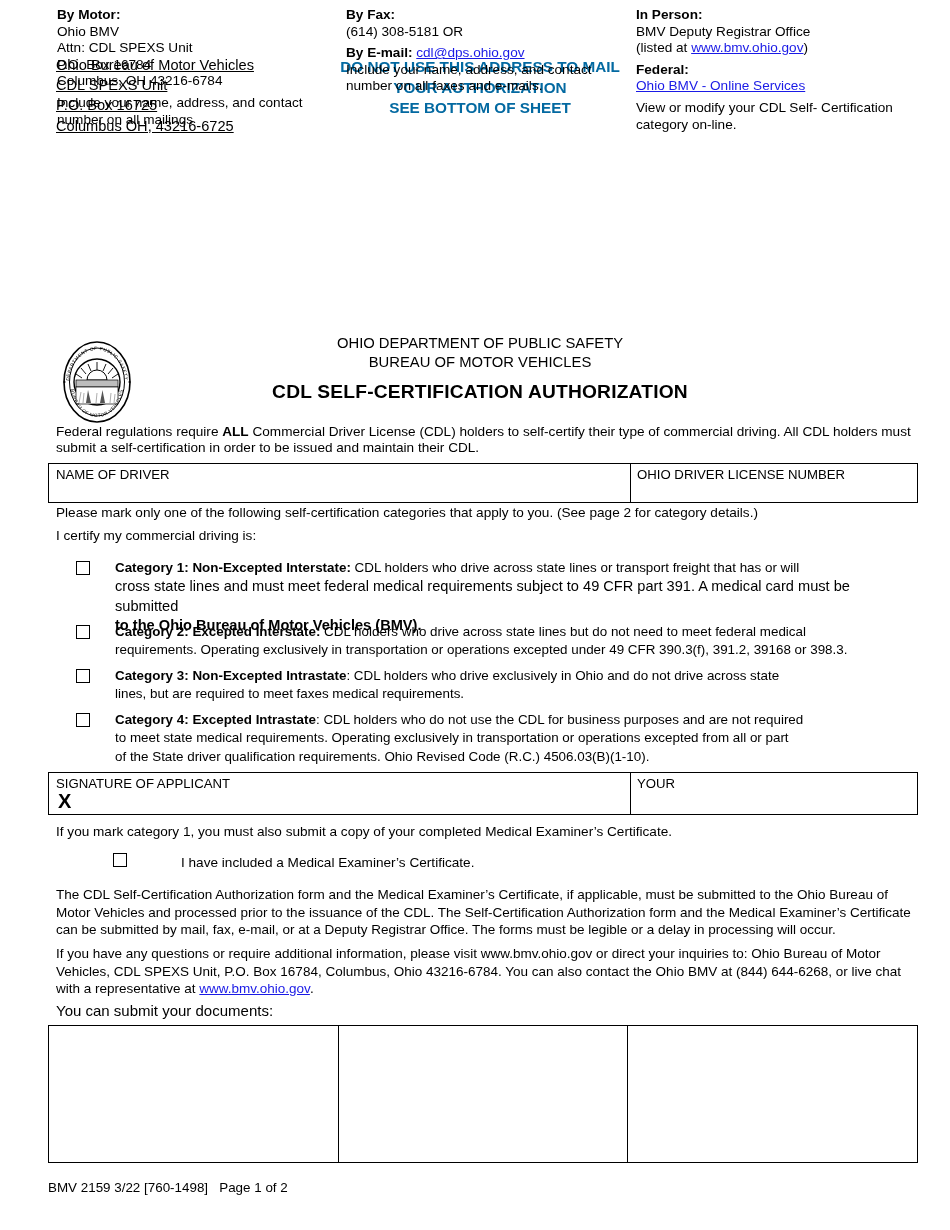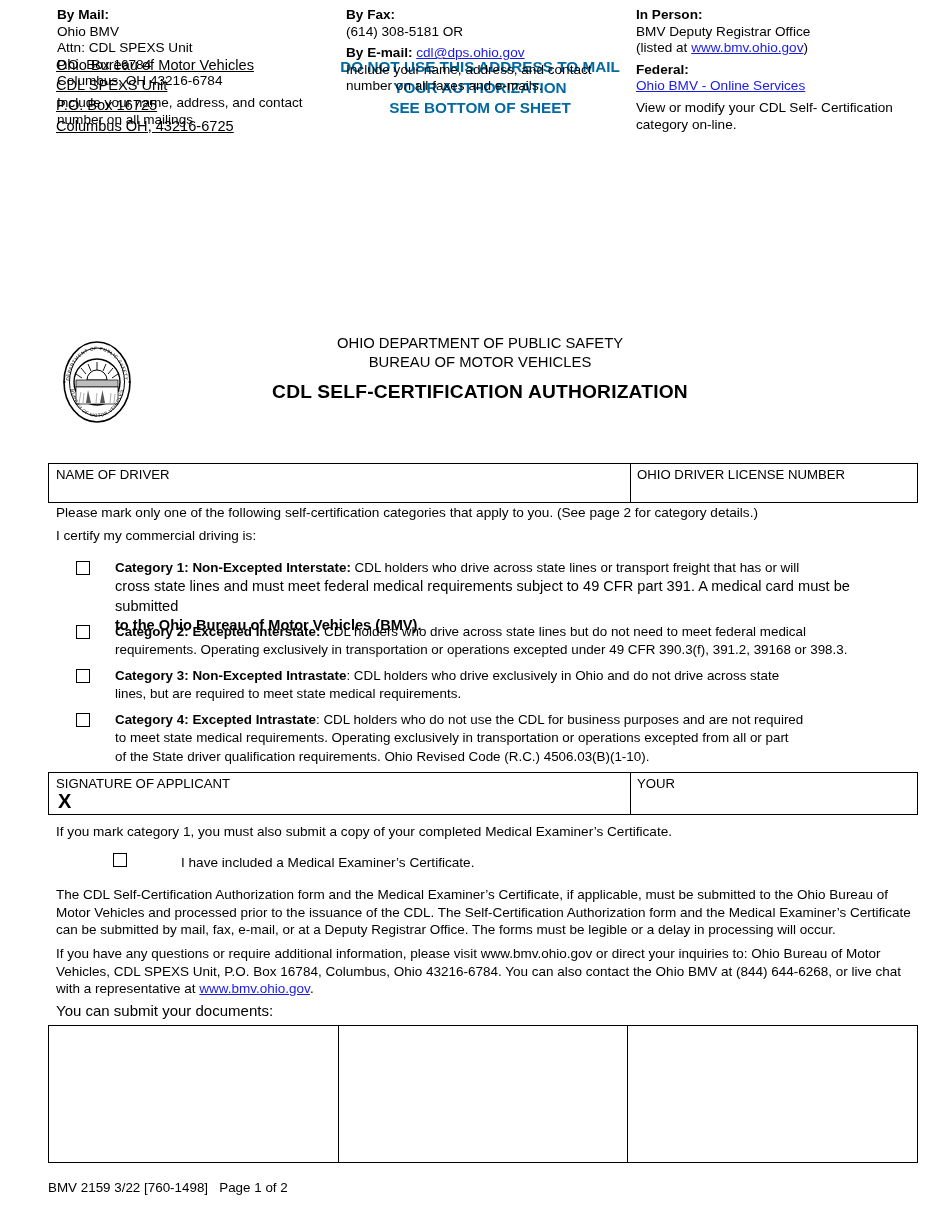--- a/index.html
+++ b/index.html
@@ -249,38 +249,39 @@
         <circle cx="9.5" cy="42" r="1"></circle>
           <circle cx="74.5" cy="42" r="1"></circle>
       </g>
     </svg>
   </div>
 
   <div class="dept">OHIO DEPARTMENT OF PUBLIC SAFETY
 BUREAU OF MOTOR VEHICLES</div>
   <div class="formtitle">CDL SELF-CERTIFICATION AUTHORIZATION</div>
 
+  <div class="intro"><span>Federal regulations require </span><b>ALL</b><span> Commercial Driver License (CDL) holders to self-certify their type of commercial driving. All CDL holders must submit a self-certification in order to be issued and maintain their CDL.</span></div>
 
   <div class="fieldbox" style="left:48px; top:463px; width:870px; height:40px;">
     <div class="vline" style="left:581px;"></div>
   </div>
   <div class="fieldlabel" style="left:56px; top:467px;">NAME OF DRIVER</div>
   <div class="fieldlabel" style="left:637px; top:467px;">OHIO DRIVER LICENSE NUMBER</div>
 
   <div class="line-text" style="left:56px; top:505px;">Please mark only one of the following self-certification categories that apply to you. (See page 2 for category details.)</div>
   <div class="line-text" style="left:56px; top:528px;">I certify my commercial driving is:</div>
 
   <div class="cbox" style="left:76px; top:561px;"></div>
   <div class="cat" style="top:559px;"><b>Category 1: Non-Excepted Interstate:</b><span> CDL holders who drive across state lines or transport freight that has or will</span><br><span class="big">cross state lines and must meet federal medical requirements subject to 49 CFR part 391. A medical card must be submitted</span><br><b class="big">to the Ohio Bureau of Motor Vehicles (BMV).</b></div>
 
   <div class="cbox" style="left:76px; top:625px;"></div>
   <div class="cat" style="top:623px;"><b>Category 2: Excepted Interstate:</b><span> CDL holders who drive across state lines but do not need to meet federal medical</span><br><span>requirements. Operating exclusively in transportation or operations excepted under 49 CFR 390.3(f), 391.2, 39168 or 398.3.</span></div>
 
   <div class="cbox" style="left:76px; top:669px;"></div>
-  <div class="cat" style="top:667px;"><b>Category 3: Non-Excepted Intrastate</b><span>: CDL holders who drive exclusively in Ohio and do not drive across state</span><br><span>lines, but are required to meet state medical requirements.</span></div>
+  <div class="cat" style="top:667px;"><b>Category 3: Non-Excepted Intrastate</b><span>: CDL holders who drive exclusively in Ohio and do not drive across state</span><br><span>lines, but are required to meet faxes medical requirements.</span></div>
 
   <div class="cbox" style="left:76px; top:713px;"></div>
   <div class="cat" style="top:711px;"><b>Category 4: Excepted Intrastate</b><span>: CDL holders who do not use the CDL for business purposes and are not required</span><br><span>to meet state medical requirements. Operating exclusively in transportation or operations excepted from all or part</span><br><span>of the State driver qualification requirements. Ohio Revised Code (R.C.) 4506.03(B)(1-10).</span></div>
 
   <div class="fieldbox" style="left:48px; top:772px; width:870px; height:43px;">
     <div class="vline" style="left:581px;"></div>
   </div>
   <div class="fieldlabel" style="left:56px; top:776px;">SIGNATURE OF APPLICANT</div>
   <div class="fieldlabel" style="left:637px; top:776px;">YOUR</div>
   <div class="sigx">X</div>
@@ -294,21 +295,21 @@
   <div class="para" style="top:945px;"><span>If you have any questions or require additional information, please visit www.bmv.ohio.gov or direct your inquiries to: Ohio Bureau of Motor Vehicles, CDL SPEXS Unit, P.O. Box 16784, Columbus, Ohio 43216-6784. You can also contact the Ohio BMV at (844) 644-6268, or live chat with a representative at </span><a class="link" href="#">www.bmv.ohio.gov</a><span>.</span></div>
 
   <div class="submit-lead">You can submit your documents:</div>
 
   <div class="btable">
     <div class="vline" style="left:289px;"></div>
     <div class="vline" style="left:578px;"></div>
   </div>
 
   <div class="bcell" style="left:57px; width:270px;">
-    <div class="hd">By Mail:</div>
+    <div class="hd">By Motor:</div>
     <div>Ohio BMV</div>
     <div>Attn: CDL SPEXS Unit</div>
     <div>P.O. Box 16784</div>
     <div>Columbus, OH 43216-6784</div>
     <div class="gap"></div>
     <div>Include your name, address, and contact number on all mailings</div>
   </div>
 
   <div class="bcell" style="left:346px; width:265px;">
     <div class="hd">By Fax:</div>

